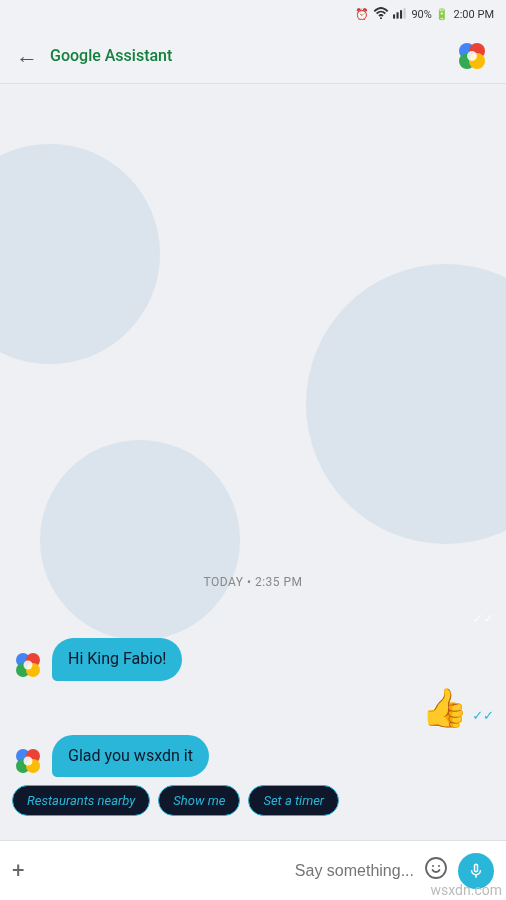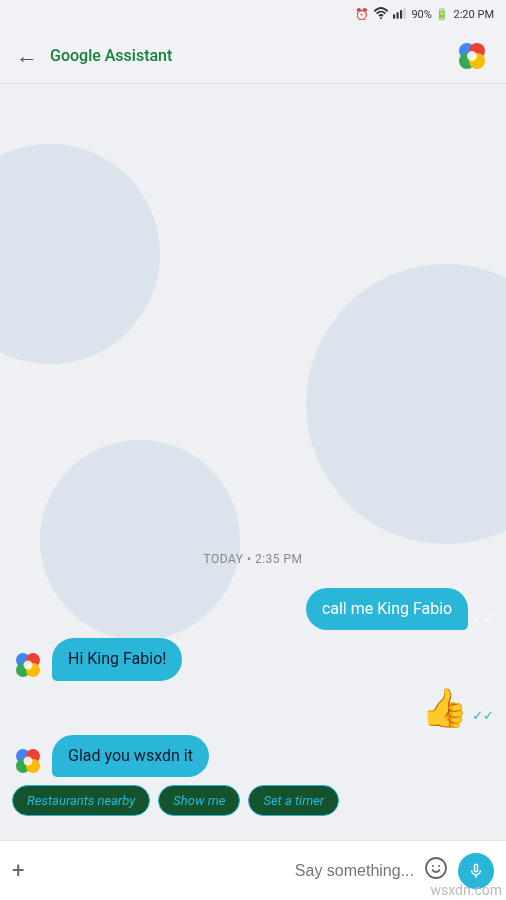--- a/index.html
+++ b/index.html
@@ -183,21 +183,21 @@
       margin-bottom: 8px;
       flex-wrap: nowrap;
       overflow: hidden;
     }
     .chip {
       border: 1.5px solid #29b6d8;
       border-radius: 20px;
       padding: 7px 14px;
       font-size: 13px;
       color: #29b6d8;
-      background: #14532d;
+      background: #0f172a;
       white-space: nowrap;
       cursor: pointer;
       font-style: italic;
     }
     .chip.partial {
       overflow: hidden;
     }
 
     
     .input-bar {
@@ -273,21 +273,21 @@
     <span>
       <svg width="14" height="12" viewBox="0 0 20 16" fill="#333">
         <rect x="0" y="10" width="3" height="6"></rect>
         <rect x="5" y="7" width="3" height="9"></rect>
         <rect x="10" y="4" width="3" height="12"></rect>
         <rect x="15" y="1" width="3" height="15" fill="#ccc"></rect>
       </svg>
     </span>
     <span>90%</span>
     <span>🔋</span>
-    <span>2:20 PM</span>
+    <span>2:00 PM</span>
   </div>
 </div>
 
 <div class="header">
   <span class="back-btn">←</span>
   <span class="title">Google Assistant</span>
 
   <div class="google-assistant-icon">
     <svg width="36" height="36" viewBox="0 0 36 36">
 
@@ -308,21 +308,20 @@
 
   <div class="bg-blob blob1"></div>
   <div class="bg-blob blob2"></div>
   <div class="bg-blob blob3"></div>
 
   <div class="messages">
 
     <div class="timestamp-label">TODAY • 2:35 PM</div>
 
     <div class="msg-row user">
-      <div class="bubble user">call me King Fabio</div>
       <span class="double-check white">✓✓</span>
     </div>
 
     <div class="msg-row assistant">
 
       <div class="assistant-avatar">
         <svg width="32" height="32" viewBox="0 0 32 32">
           <circle cx="11" cy="11" r="7" fill="#4285f4"></circle>
           <circle cx="21" cy="11" r="7" fill="#ea4335"></circle>
           <circle cx="11" cy="21" r="7" fill="#34a853"></circle>

